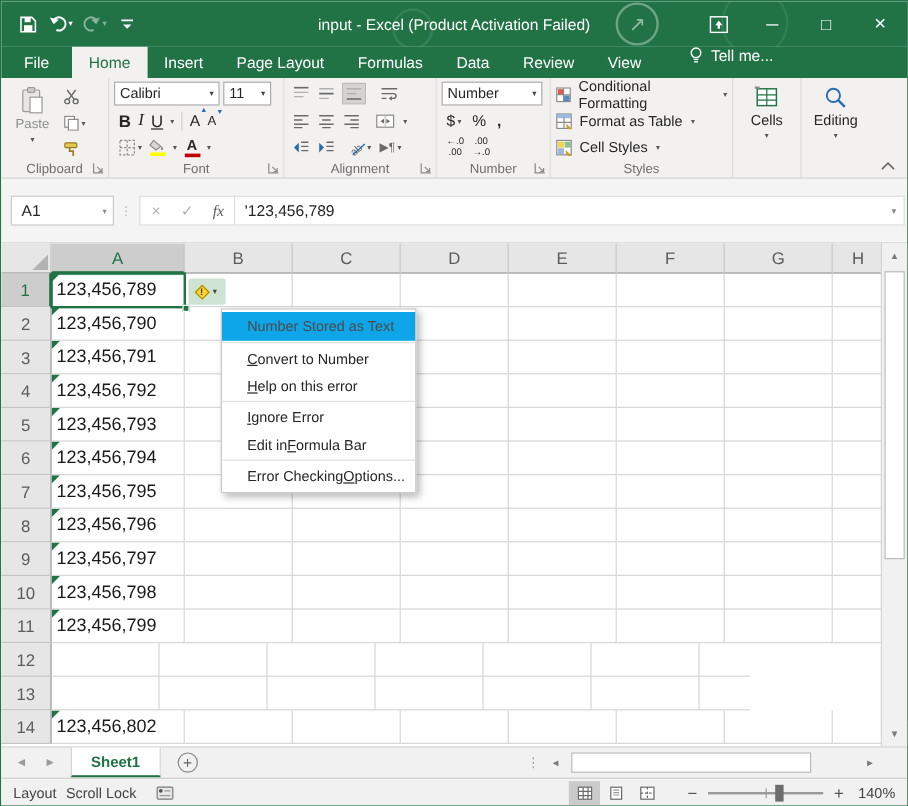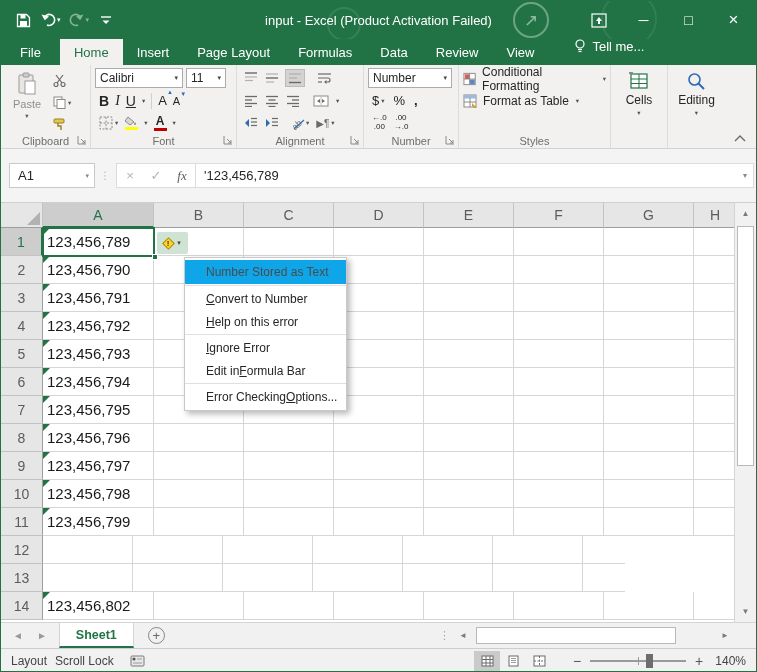--- a/index.html
+++ b/index.html
@@ -471,20 +471,31 @@
         <svg width="15" height="14" viewBox="0 0 15 14">
             <rect x="1" y="1" width="12" height="12" fill="#fff" stroke="#8a8a8a"></rect>
             <rect x="1" y="1" width="12" height="3.5" fill="#9db9dd"></rect>
             <line x1="1" y1="8" x2="13" y2="8" stroke="#8a8a8a"></line>
             <line x1="7" y1="4" x2="7" y2="13" stroke="#8a8a8a"></line>
             <path d="M9 9 l5 5 h-3 l-2 -2 z" fill="#c9a227"></path>
           </svg>
         <span>Format as Table</span>
         <span class="dd6">▾</span>
       </div>
+      <div class="style-btn">
+        <svg width="15" height="14" viewBox="0 0 15 14">
+            <rect x="1" y="1" width="12" height="12" fill="#fff" stroke="#8a8a8a"></rect>
+            <rect x="2" y="2" width="5" height="5" fill="#f0d34e"></rect>
+            <rect x="7.5" y="2" width="5" height="5" fill="#8fc08f"></rect>
+            <rect x="2" y="7.5" width="5" height="5" fill="#9db9dd"></rect>
+            <path d="M8.5 9 l5 5 h-3 l-2 -2 z" fill="#c9a227"></path>
+          </svg>
+        <span>Cell Styles</span>
+        <span class="dd6">▾</span>
+      </div>
       <div class="group-label">Styles</div>
     </div>
 
     <div class="rgroup g-big">
       <div style="display:flex;flex-direction:column;align-items:center;gap:2px;">
         <svg width="22" height="20" viewBox="0 0 22 20">
             <rect x="3" y="3" width="16" height="14" fill="#fff" stroke="#217346" stroke-width="1.2"></rect>
             <line x1="3" y1="8" x2="19" y2="8" stroke="#217346"></line>
             <line x1="3" y1="12.5" x2="19" y2="12.5" stroke="#217346"></line>
             <line x1="11" y1="3" x2="11" y2="17" stroke="#217346"></line>

